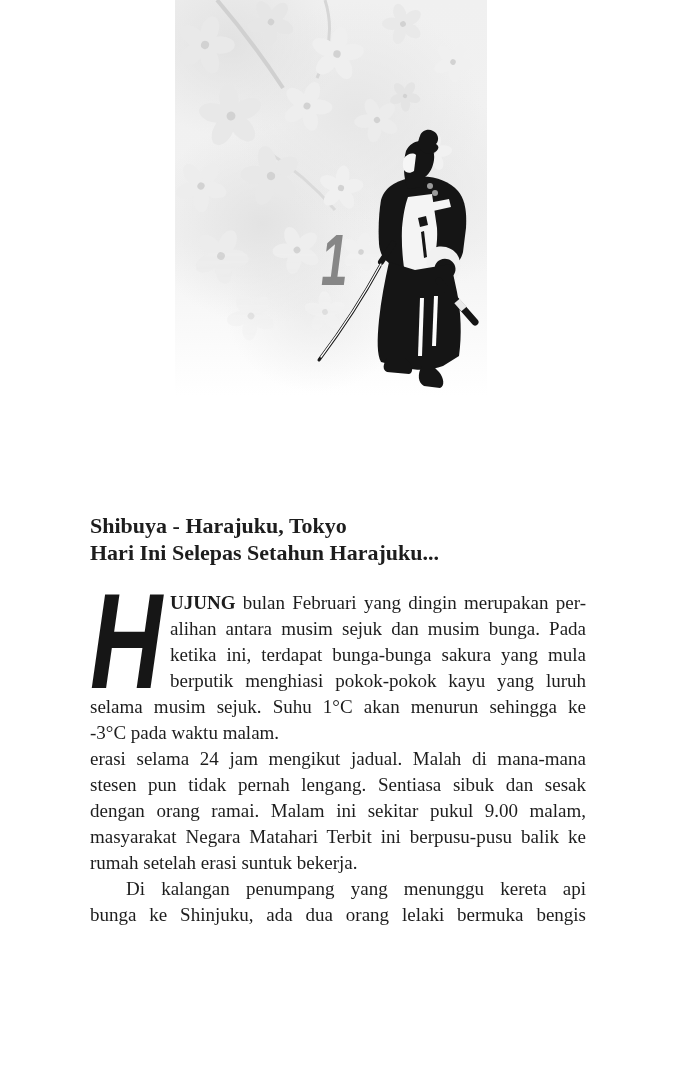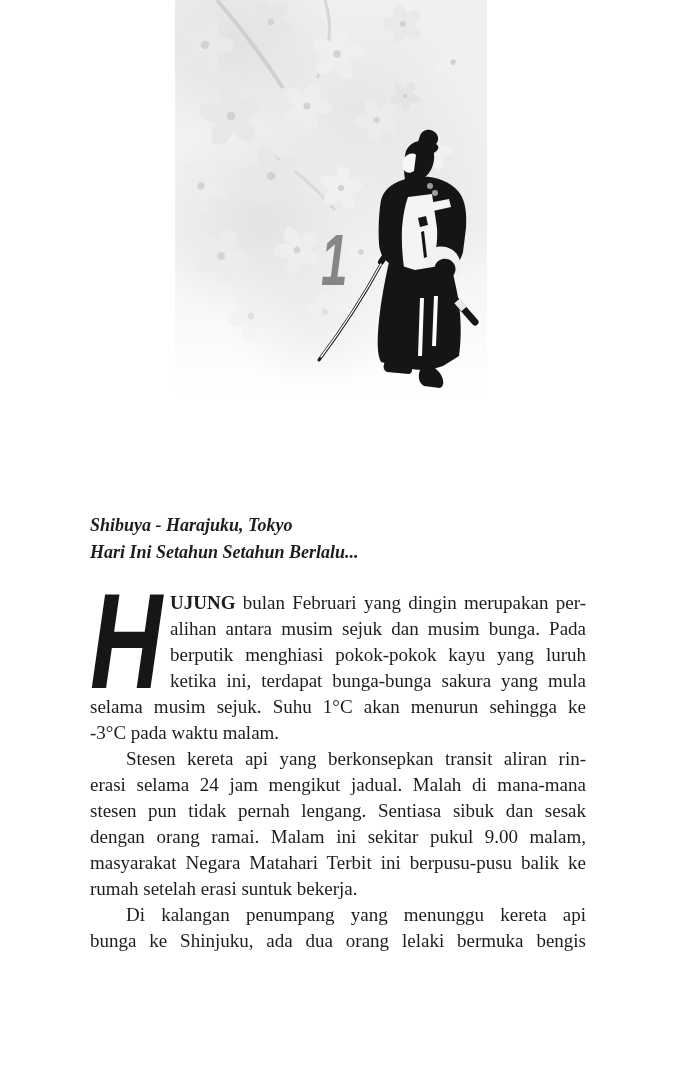--- a/index.html
+++ b/index.html
@@ -35,21 +35,21 @@
     color:#868686;
     transform:scaleX(0.66); transform-origin:0 0;
   }
 
   
   .text-block {
     position:absolute; left:90px; top:512px; width:496px;
     color:#1d1d1d;
   }
   .heading {
-    font-weight:bold; font-style:italic; font-size:18px; line-height:27px;
+    font-weight:bold; font-size:22px; line-height:27px;
     margin-bottom:24px;
   }
   .body-text { font-size:19px; line-height:26px; }
   .line { text-align:justify; text-align-last:justify; }
   .line.last { text-align-last:left; }
   .line.indent { padding-left:36px; }
   .lead-word { font-weight:bold; }
   .dropcap {
     float:left; width:80px; height:104px;
     font-family:"Liberation Sans", sans-serif;
@@ -150,36 +150,35 @@
 
       <path d="M264 281 L300 322" stroke="#151515" stroke-width="7" stroke-linecap="round" fill="none"></path>
       <path d="M282 301 L289 309" stroke="#e9e9e9" stroke-width="7" fill="none"></path>
     </svg>
   </div>
 
   <div class="text-block">
 
     <div class="heading">
       <div>Shibuya - Harajuku, Tokyo</div>
-      <div>Hari Ini Setahun Setahun Berlalu...</div>
+      <div>Hari Ini Selepas Setahun Harajuku...</div>
     </div>
 
     <div class="body-text">
       <div class="paragraph">
         <div class="dropcap">H</div>
         <div class="line"><span class="lead-word">UJUNG</span><span> bulan Februari yang dingin merupakan per-</span></div>
         <div class="line">alihan antara musim sejuk dan musim bunga. Pada</div>
+        <div class="line">ketika ini, terdapat bunga-bunga sakura yang mula</div>
         <div class="line">berputik menghiasi pokok-pokok kayu yang luruh</div>
-        <div class="line">ketika ini, terdapat bunga-bunga sakura yang mula</div>
         <div class="line">selama musim sejuk. Suhu 1°C akan menurun sehingga ke</div>
         <div class="line last">-3°C pada waktu malam.</div>
       </div>
 
       <div class="paragraph">
-        <div class="line indent">Stesen kereta api yang berkonsepkan transit aliran rin-</div>
         <div class="line">erasi selama 24 jam mengikut jadual. Malah di mana-mana</div>
         <div class="line">stesen pun tidak pernah lengang. Sentiasa sibuk dan sesak</div>
         <div class="line">dengan orang ramai. Malam ini sekitar pukul 9.00 malam,</div>
         <div class="line">masyarakat Negara Matahari Terbit ini berpusu-pusu balik ke</div>
         <div class="line last">rumah setelah erasi suntuk bekerja.</div>
       </div>
 
       <div class="paragraph">
         <div class="line indent">Di kalangan penumpang yang menunggu kereta api</div>
         <div class="line">bunga ke Shinjuku, ada dua orang lelaki bermuka bengis</div>

